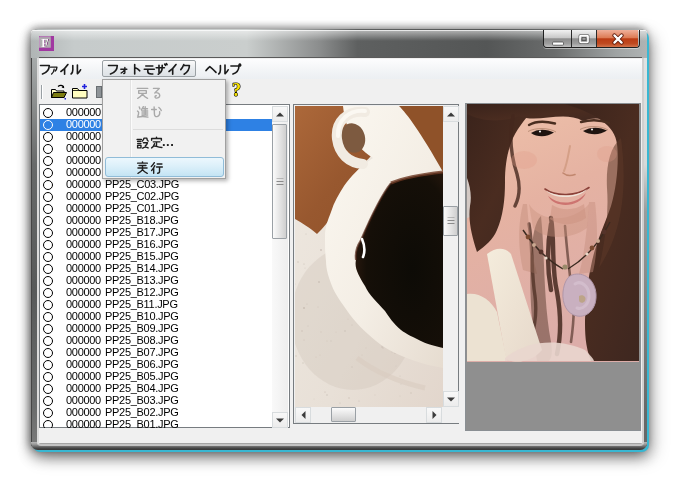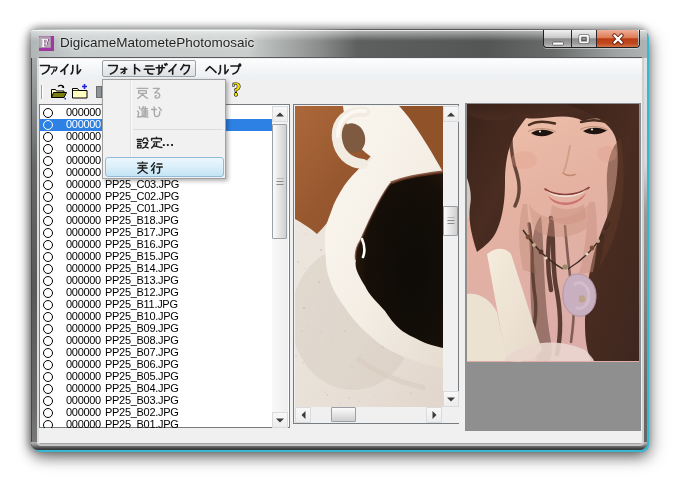--- a/index.html
+++ b/index.html
@@ -89,21 +89,20 @@
   <div id="titlebar"></div>
   <div id="ficon"><svg width="15" height="15" viewBox="0 0 15 15">
   <rect x="0" y="0" width="15" height="15" fill="#b0acb0"></rect>
   <rect x="0.5" y="0.5" width="14" height="14" fill="none" stroke="#cfcbcf" stroke-width="1"></rect>
   <path d="M15,0 V15 H0 V11.8 H11.8 V0 Z" fill="#a138a1"></path>
   <path d="M0,0 H15 V1.2 H0 Z" fill="#a138a1" opacity="0.55"></path>
   <path d="M0,0 V15 H1 V0 Z" fill="#a138a1" opacity="0.35"></path>
   <text x="6.7" y="11" text-anchor="middle" font-family="Liberation Serif, serif" font-weight="bold" font-size="12" fill="#7c2a7c">F</text>
         <text x="6" y="10.5" text-anchor="middle" font-family="Liberation Serif, serif" font-weight="bold" font-size="12" fill="#ffffff">F</text>
 </svg></div>
-  <div id="wtitle">DigicameMatometePhotomosaic</div>
   <div id="wbtns">
     <div class="wb gray" id="bmin">
         <svg width="12" height="12" viewBox="0 0 12 12" style="margin-top:2px">
           <rect x="0.5" y="7" width="11" height="3.2" rx="1" fill="#fff" stroke="#4d4d4d" stroke-width="0.8"></rect>
         </svg>
       </div>
     <div class="wb gray" id="bmax">
         <svg width="14" height="12" viewBox="0 0 14 12">
           <rect x="2" y="1.5" width="10" height="9" rx="1.5" fill="none" stroke="#4d4d4d" stroke-width="0.8"></rect>
           <rect x="3" y="2.5" width="8" height="7" rx="1" fill="none" stroke="#fff" stroke-width="1.6"></rect>

